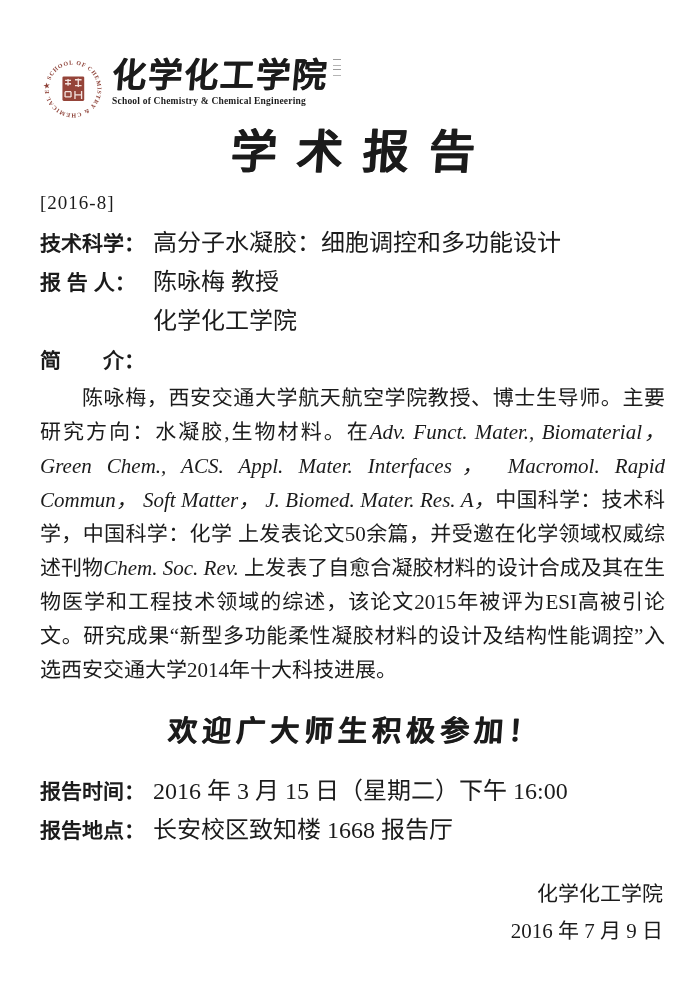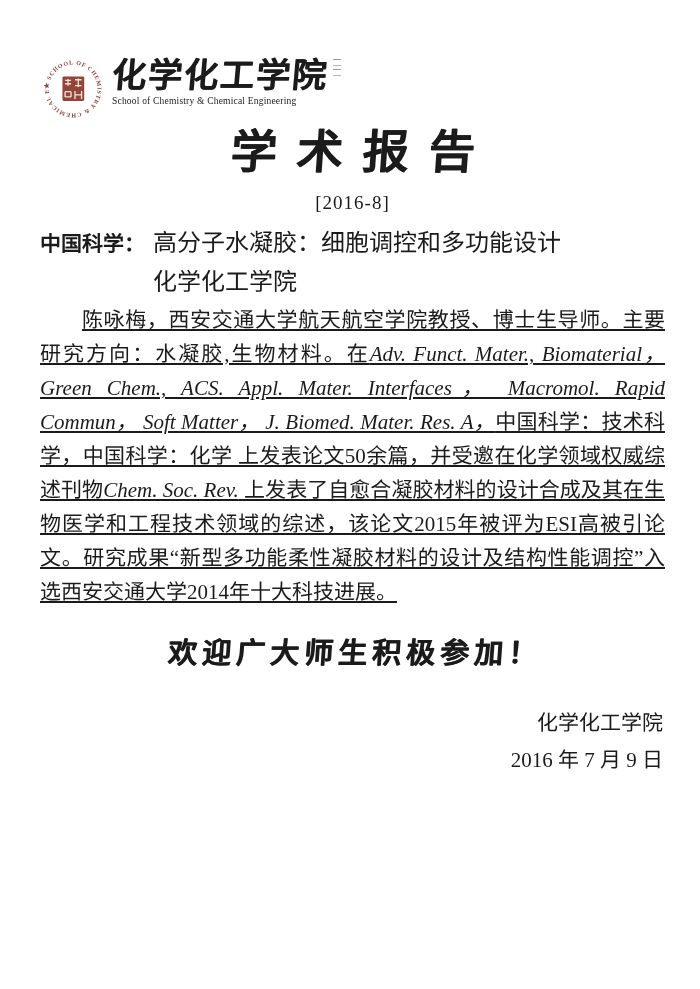--- a/index.html
+++ b/index.html
@@ -22,52 +22,52 @@
   .logo-text{padding-top:3px;margin-left:6px;}
   .zh-row{white-space:nowrap;line-height:1;}
   .logo-zh{
     display:inline-block;
     font-size:34px;font-weight:bold;letter-spacing:2px;
     transform:skewX(-5deg);
     text-shadow:0.6px 0 0 currentColor;
   }
   .mini-mark{display:inline-block;width:9px;margin-left:5px;vertical-align:top;}
   .mini-mark i{display:block;height:5px;border-top:1.5px solid #9b9b9b;border-bottom:1px solid #b5b5b5;margin-bottom:3px;width:8px;}
-  .logo-en{font-size:9.5px;font-weight:normal;letter-spacing:0.2px;margin-top:3px;}
+  .logo-en{font-size:9.5px;font-weight:bold;letter-spacing:0.2px;margin-top:3px;}
 
   
   .calli{
     font-family:"Liberation Serif","DejaVu Serif",serif;
     font-weight:bold;
     text-shadow:0.7px 0 0 currentColor;
   }
   .title{
     margin:4px 0 0;
     text-align:center;
     font-size:46px;line-height:1.18;
     letter-spacing:20px;text-indent:20px;
     transform:skewX(-4deg);
   }
-  .issue{text-align:center;font-size:19px;letter-spacing:1px;margin-top:12px;line-height:22px;}
+  .issue{text-align:left;font-size:19px;letter-spacing:1px;margin-top:12px;line-height:22px;}
 
   
   .row{margin-top:13px;font-size:21px;line-height:25px;white-space:nowrap;}
   .row.first{margin-top:17px;}
   .label{
     display:inline-block;min-width:113px;
     font-family:"Liberation Sans","DejaVu Sans",sans-serif;
     font-weight:bold;font-size:21px;
   }
   .value{font-size:24px;}
 
   
   .bio{
     margin:7px 0 0;
     font-size:21px;line-height:34px;
-    text-align:justify;text-indent:2em;text-decoration:underline;
+    text-align:justify;text-indent:2em;
   }
   .bio .latin{font-style:italic;}
 
   
   .welcome{
     text-align:center;
     font-size:29px;line-height:40px;
     letter-spacing:5px;text-indent:5px;
     margin-top:24px;
     transform:skewX(-4deg);
@@ -110,29 +110,43 @@
         <span class="logo-zh calli">化学化工学院</span><span class="mini-mark"><i></i><i></i></span>
       </div>
       <div class="logo-en">School of Chemistry &amp; Chemical Engineering</div>
     </div>
   </header>
 
   <h1 class="title calli">学术报告</h1>
   <div class="issue">[2016-8]</div>
 
   <div class="row first">
-    <span class="label">中国科学：</span><span class="value">高分子水凝胶：细胞调控和多功能设计</span>
+    <span class="label">技术科学：</span><span class="value">高分子水凝胶：细胞调控和多功能设计</span>
+  </div>
+  <div class="row">
+    <span class="label">报 告 人：</span><span class="value">陈咏梅 教授</span>
   </div>
   <div class="row">
     <span class="label"></span><span class="value">化学化工学院</span>
+  </div>
+  <div class="row">
+    <span class="label">简　　介：</span>
   </div>
 
   <p class="bio"><span class="cjk">陈咏梅，西安交通大学航天航空学院教授、博士生导师。主要研究方向：水凝胶,生物材料。在</span><span class="latin">Adv. Funct. Mater., Biomaterial， Green Chem., ACS. Appl. Mater. Interfaces， Macromol. Rapid Commun， Soft Matter， J. Biomed. Mater. Res. A，</span><span class="cjk">中国科学：技术科学，中国科学：化学 上发表论文50余篇，并受邀在化学领域权威综述刊物</span><span class="latin">Chem. Soc. Rev.</span><span class="cjk"> 上发表了自愈合凝胶材料的设计合成及其在生物医学和工程技术领域的综述，该论文2015年被评为ESI高被引论文。研究成果“新型多功能柔性凝胶材料的设计及结构性能调控”入选西安交通大学2014年十大科技进展。</span></p>
 
   <div class="welcome calli">欢迎广大师生积极参加！</div>
 
+  <div class="sched-block">
+    <div class="row">
+      <span class="label">报告时间：</span><span class="value">2016 年 3 月 15 日（星期二）下午 16:00</span>
+    </div>
+    <div class="row">
+      <span class="label">报告地点：</span><span class="value">长安校区致知楼 1668 报告厅</span>
+    </div>
+  </div>
 
   <div class="sig">
     <div>化学化工学院</div>
     <div>2016 年 7 月 9 日</div>
   </div>
 
 </div>
 
 </body></html>

